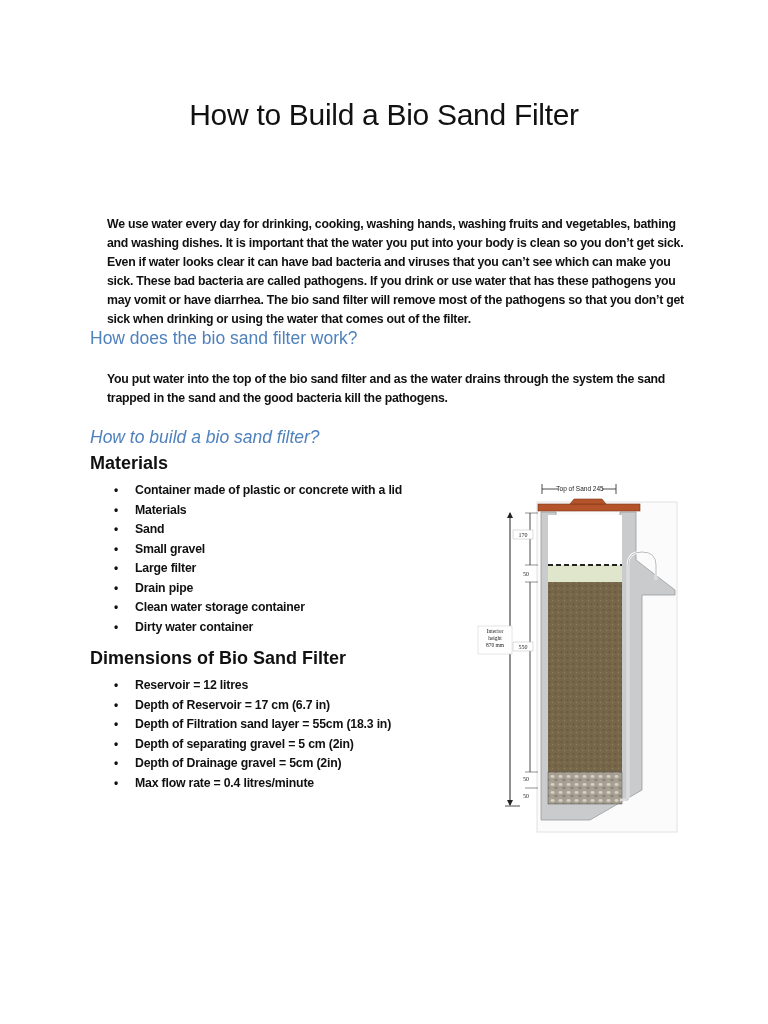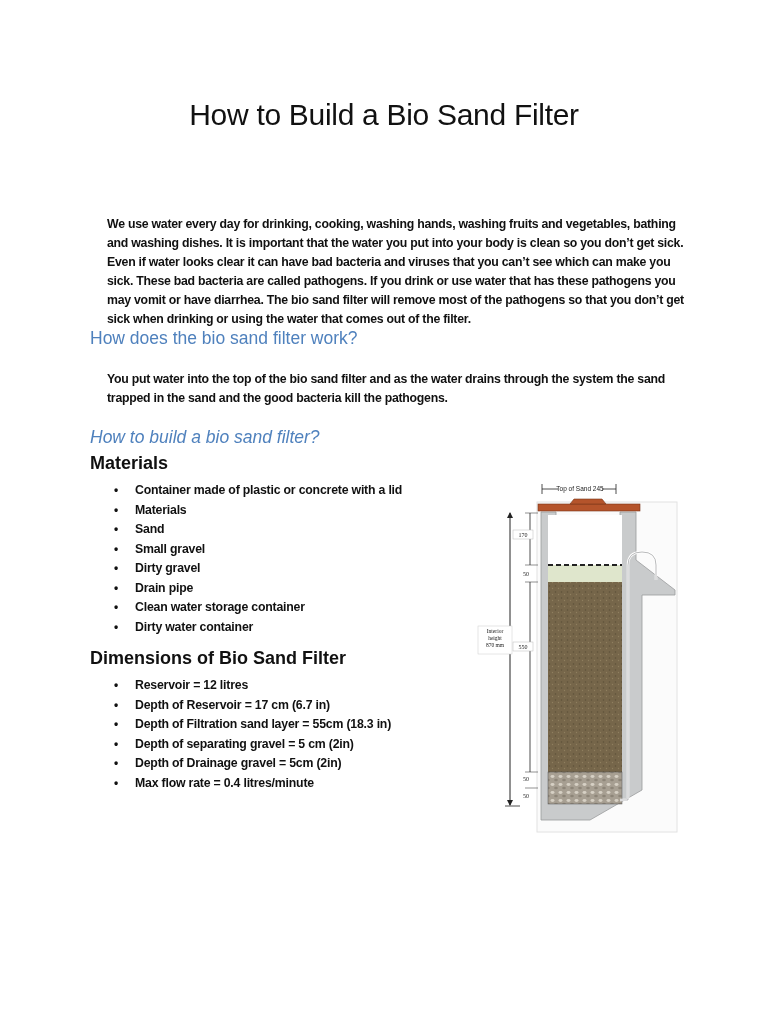--- a/index.html
+++ b/index.html
@@ -41,21 +41,21 @@
   </div>
 
   <h2 class="h2" style="top:427px;font-style:italic;">How to build a bio sand filter?</h2>
   <div class="subhead" style="top:453px;">Materials</div>
 
   <ul class="blist" style="top:481px;">
     <li><span class="bullet">•</span><span>Container made of plastic or concrete with a lid</span></li>
     <li><span class="bullet">•</span><span>Materials</span></li>
     <li><span class="bullet">•</span><span>Sand</span></li>
     <li><span class="bullet">•</span><span>Small gravel</span></li>
-    <li><span class="bullet">•</span><span>Dirty gravel</span></li>
+    <li><span class="bullet">•</span><span>Large filter</span></li>
     <li><span class="bullet">•</span><span>Drain pipe</span></li>
     <li><span class="bullet">•</span><span>Clean water storage container</span></li>
     <li><span class="bullet">•</span><span>Dirty water container</span></li>
   </ul>
 
   <div class="subhead" style="top:648px;">Dimensions of Bio Sand Filter</div>
 
   <ul class="blist" style="top:676px;">
     <li><span class="bullet">•</span><span>Reservoir = 12 litres</span></li>
     <li><span class="bullet">•</span><span>Depth of Reservoir = 17 cm (6.7 in)</span></li>

